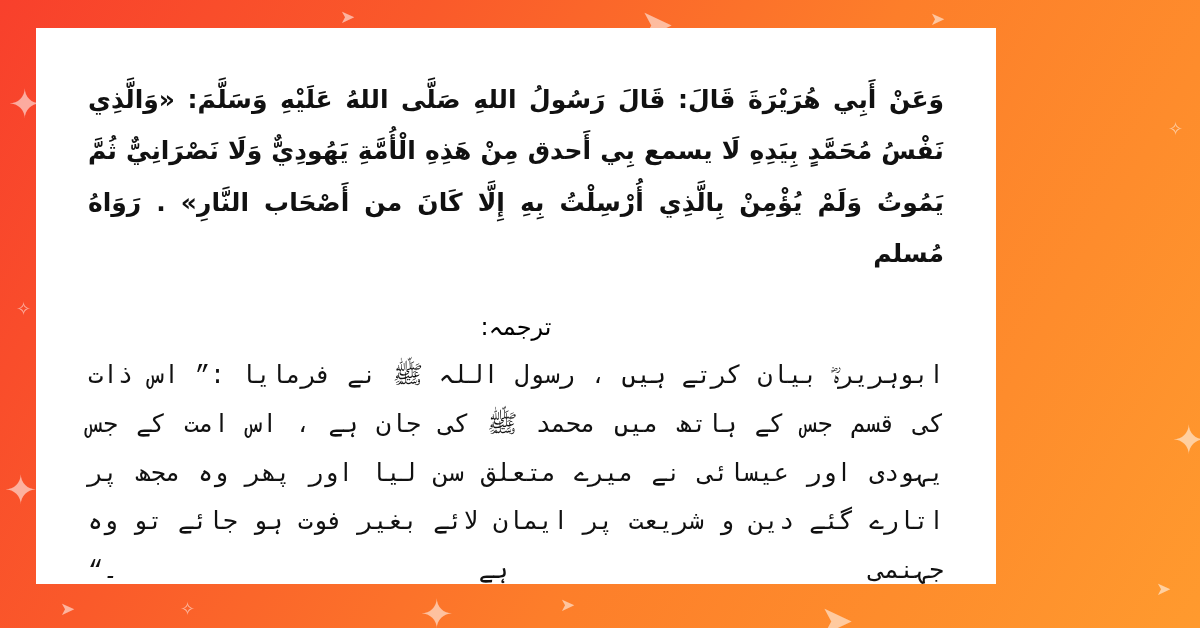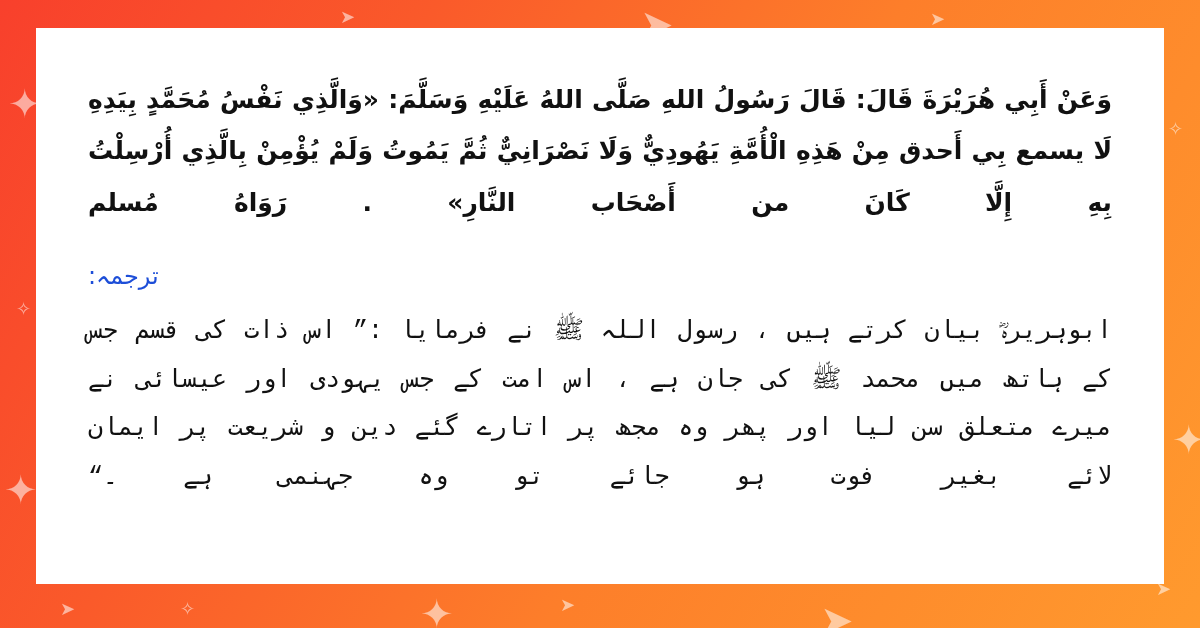--- a/index.html
+++ b/index.html
@@ -31,21 +31,21 @@
     user-select: none;
     pointer-events: none;
   }
   .doodle.big { font-size: 40px; }
   .doodle.small { font-size: 18px; }
 
   .card {
     position: absolute;
     left: 36px;
     top: 28px;
-    width: 1128px;
+    width: 960px;
     height: 556px;
     background: #ffffff;
     box-sizing: border-box;
     padding: 46px 52px 30px 52px;
   }
 
   .arabic-block {
     direction: rtl;
     text-align: justify;
     text-align-last: justify;
@@ -56,25 +56,25 @@
     font-weight: 700;
     letter-spacing: 0.2px;
   }
 
   .spacer {
     height: 34px;
   }
 
   .label-tarjuma {
     direction: rtl;
-    text-align: left;
+    text-align: center;
     font-family: "DejaVu Sans", "Liberation Sans", sans-serif;
     font-size: 24px;
-    color: #1d4ed8;
-    margin-bottom: 18px;
+    color: #000000;
+    margin-bottom: 12px;
   }
 
   .urdu-block {
     direction: rtl;
     text-align: justify;
     text-align-last: justify;
     font-family: Liberation Mono, monospace;
     font-size: 25px;
     line-height: 1.95;
     color: #111111;

